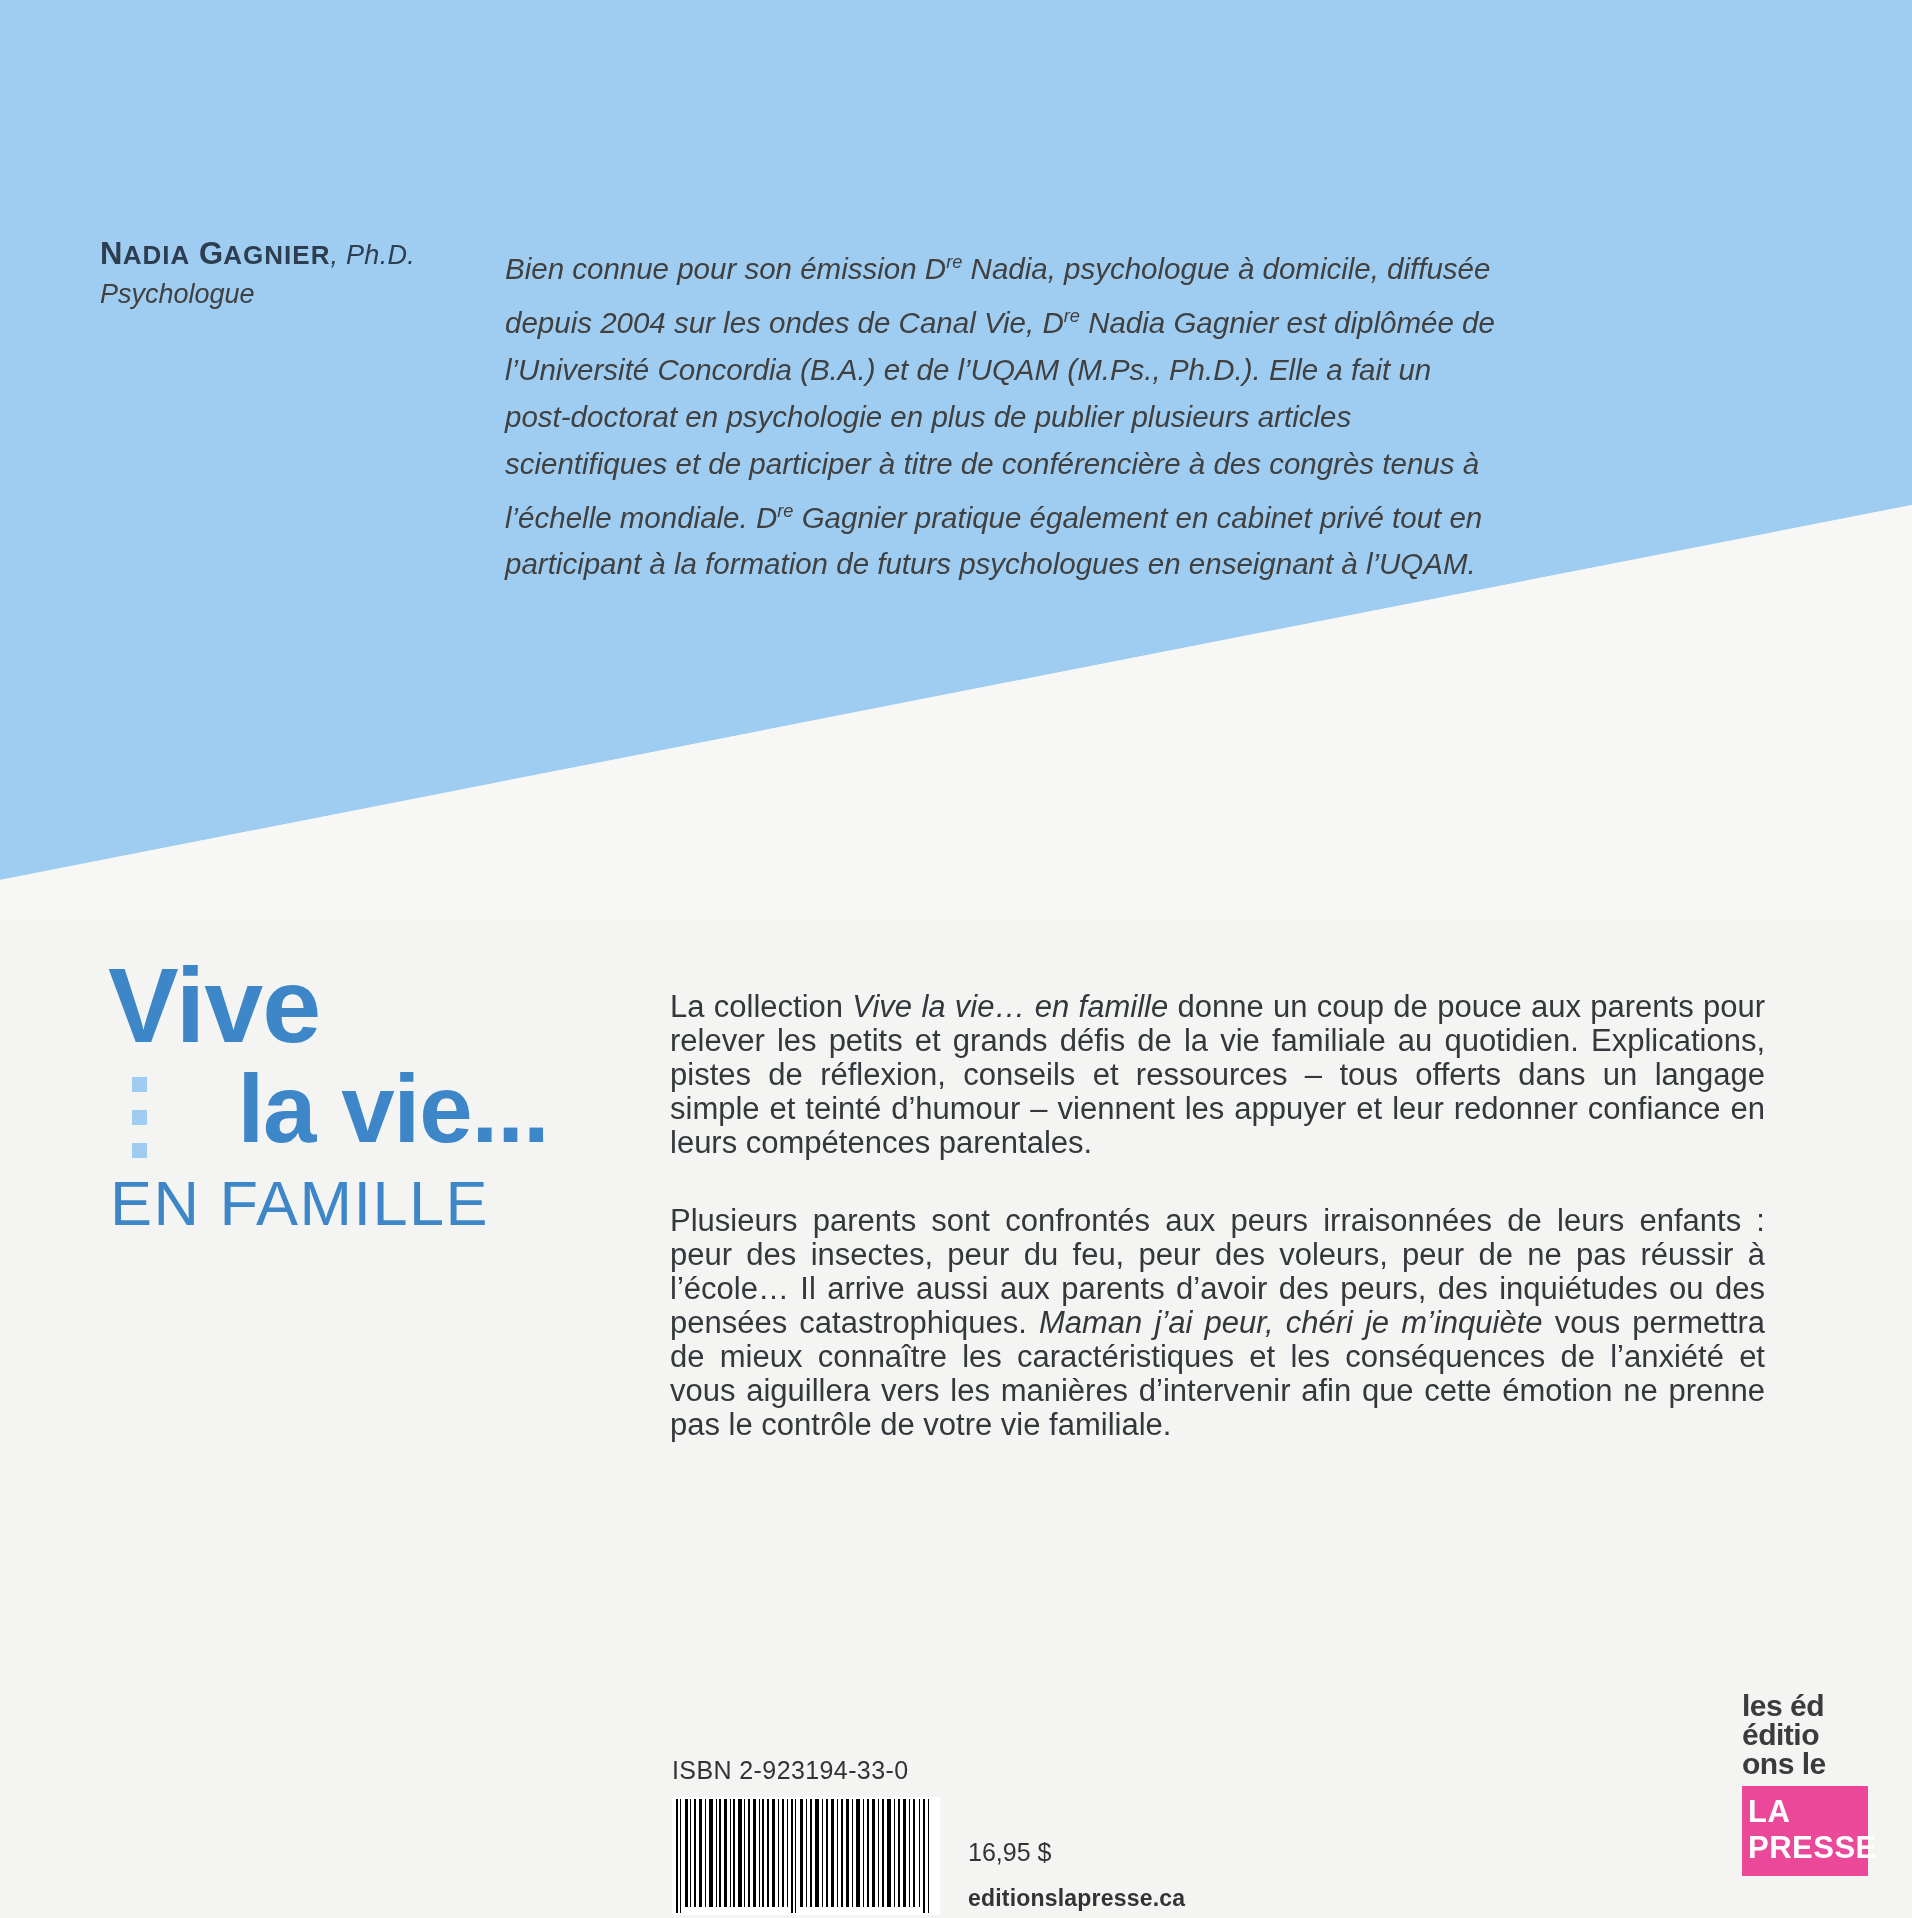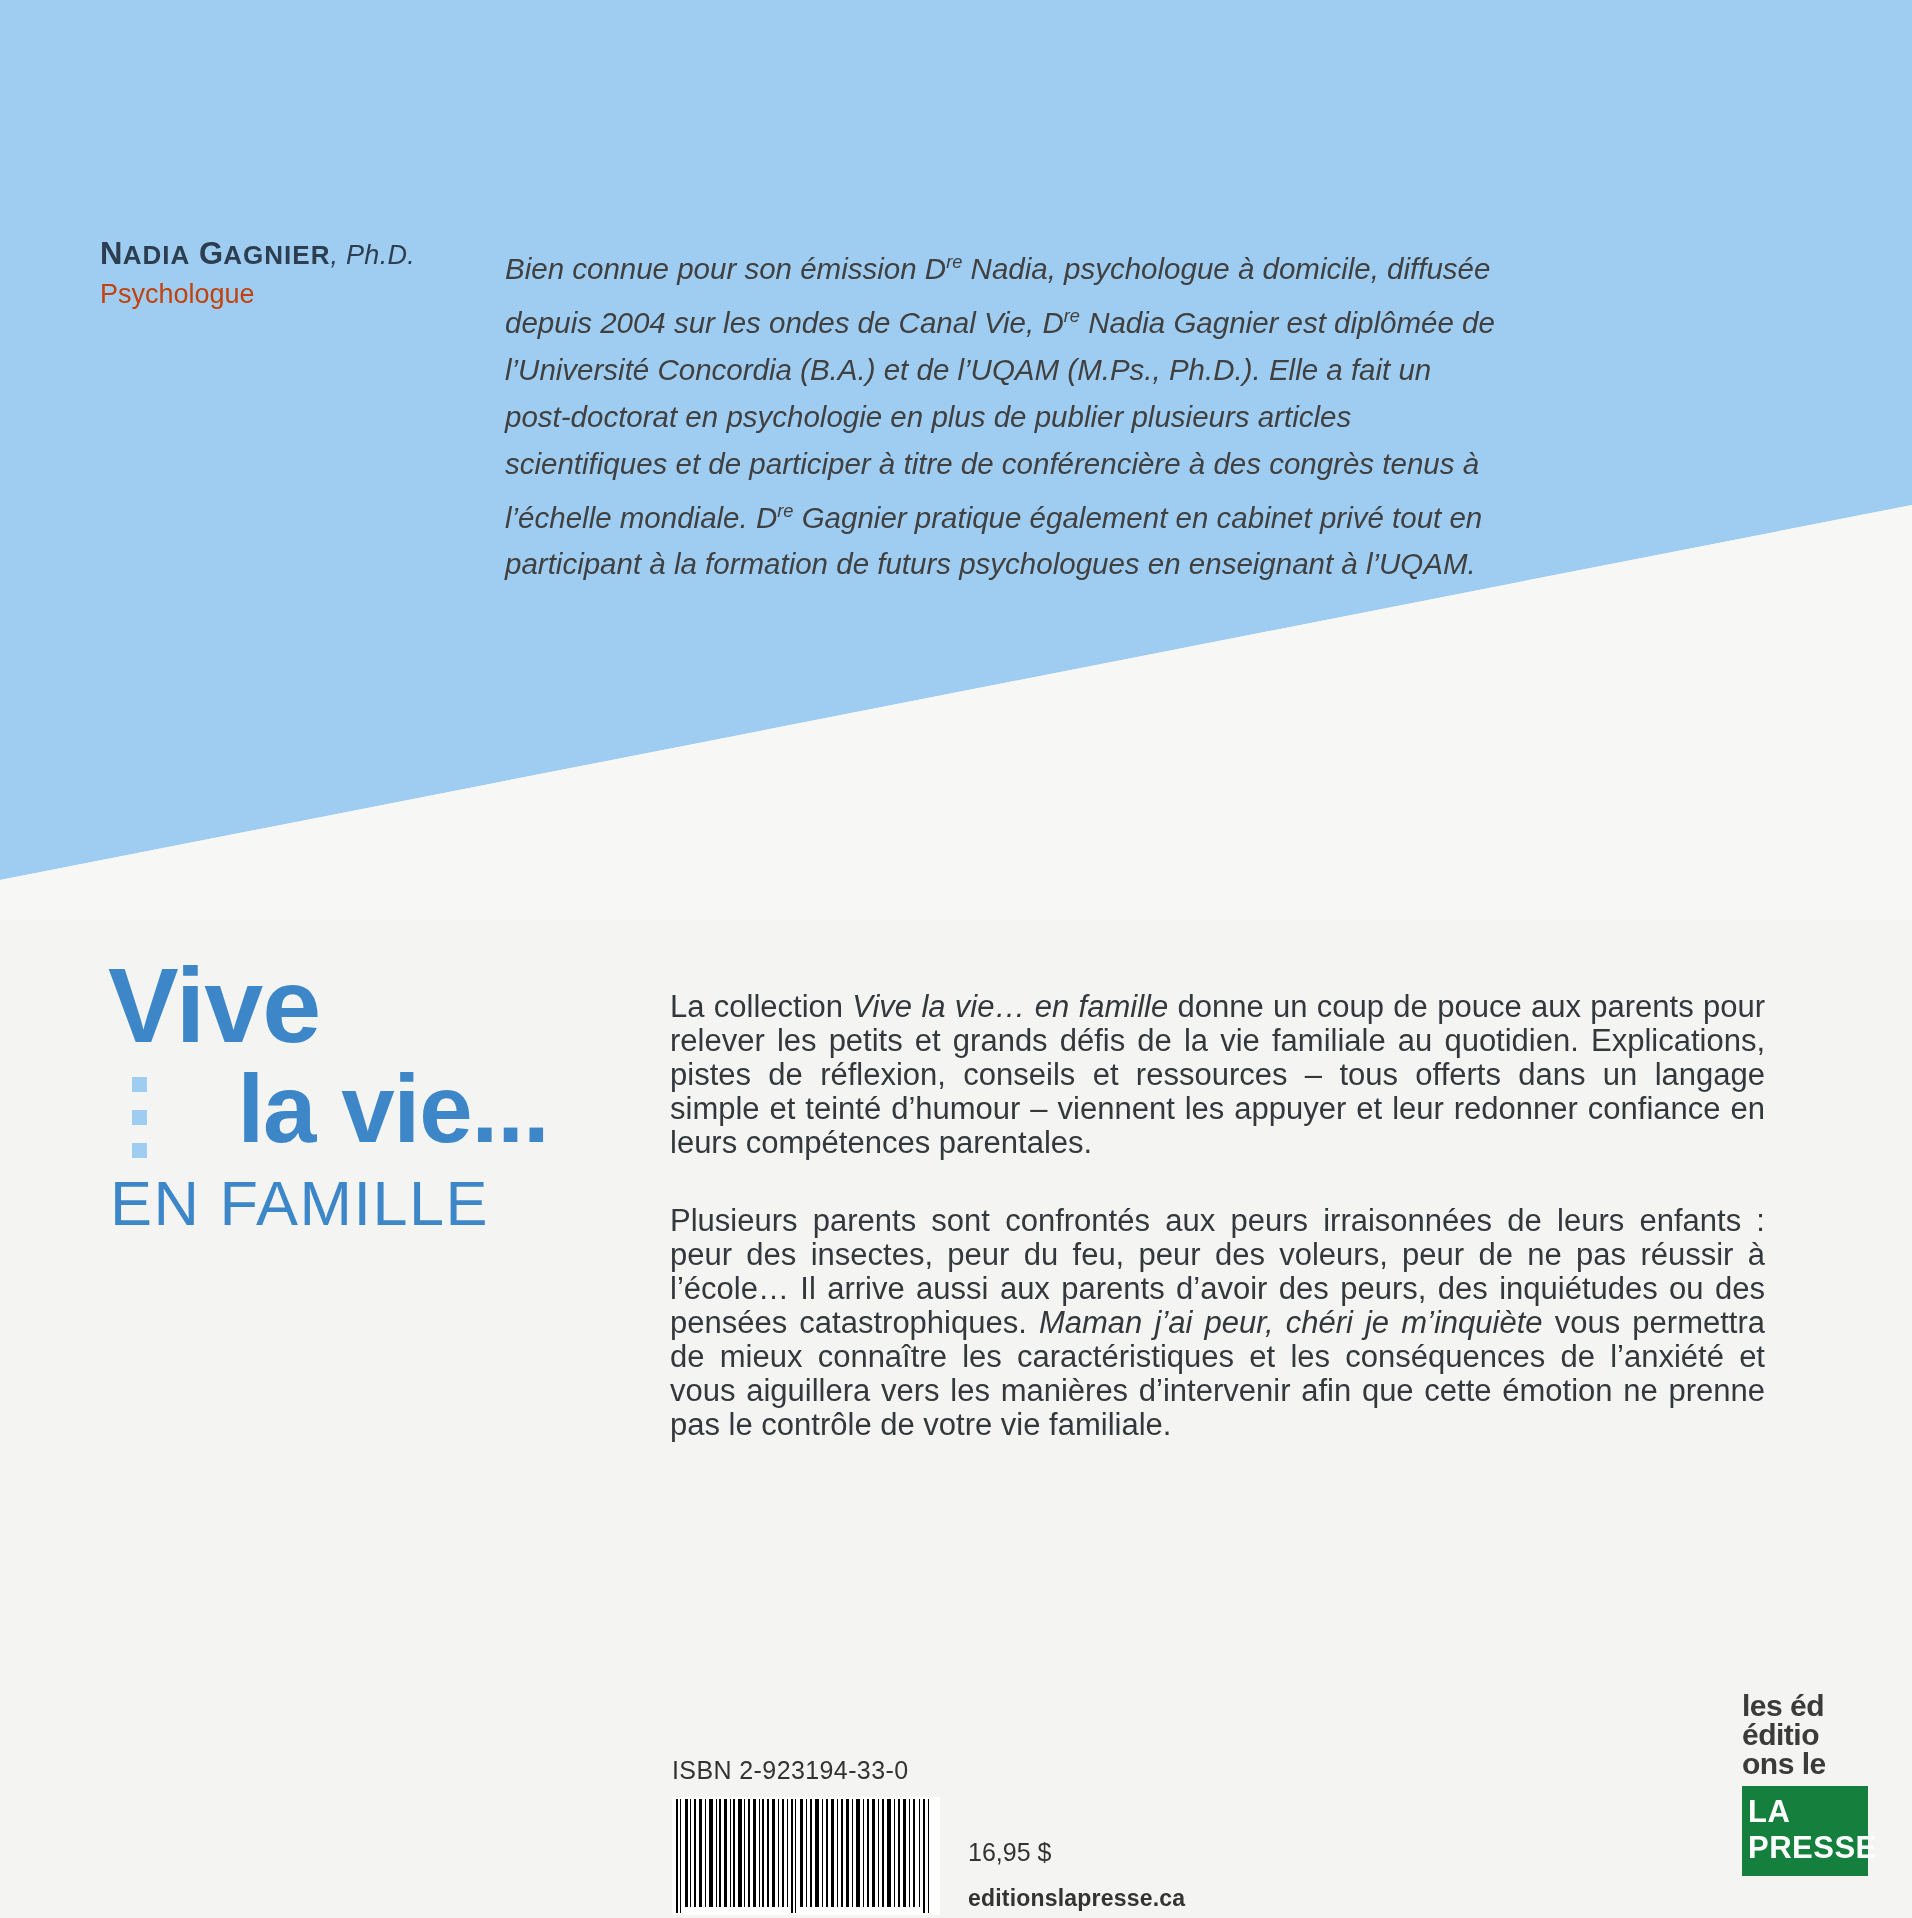--- a/index.html
+++ b/index.html
@@ -73,21 +73,22 @@
     font-size: 26px;
     letter-spacing: 1px;
   }
   .author-name .degree {
     font-style: italic;
     font-weight: normal;
     font-size: 27px;
   }
   .author-role {
     font-size: 27px;
-    color: #c2410c;
+    font-style: italic;
+    color: #404040;
     margin-top: 6px;
   }
 
   
   .author-bio {
     position: absolute;
     left: 505px;
     top: 238px;
     width: 1000px;
     z-index: 5;
@@ -221,21 +222,21 @@
   .pub-lines {
     color: #3b3b3b;
     font-size: 30px;
     font-weight: bold;
     line-height: 0.97;
     letter-spacing: -0.5px;
   }
   .pub-lines span { display: block; }
   .pub-red {
     margin-top: 8px;
-    background: #15803d;
+    background: #ec4899;
     color: #ffffff;
     font-size: 31px;
     font-weight: bold;
     padding: 8px 6px 10px 6px;
     letter-spacing: 0.5px;
     width: 126px;
     box-sizing: border-box;
   }
 </style>
 </head>

